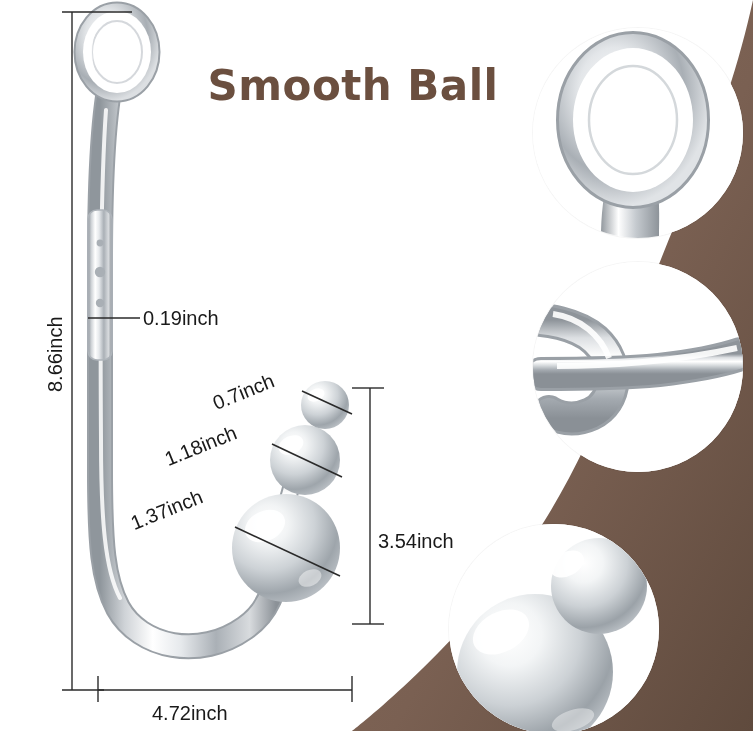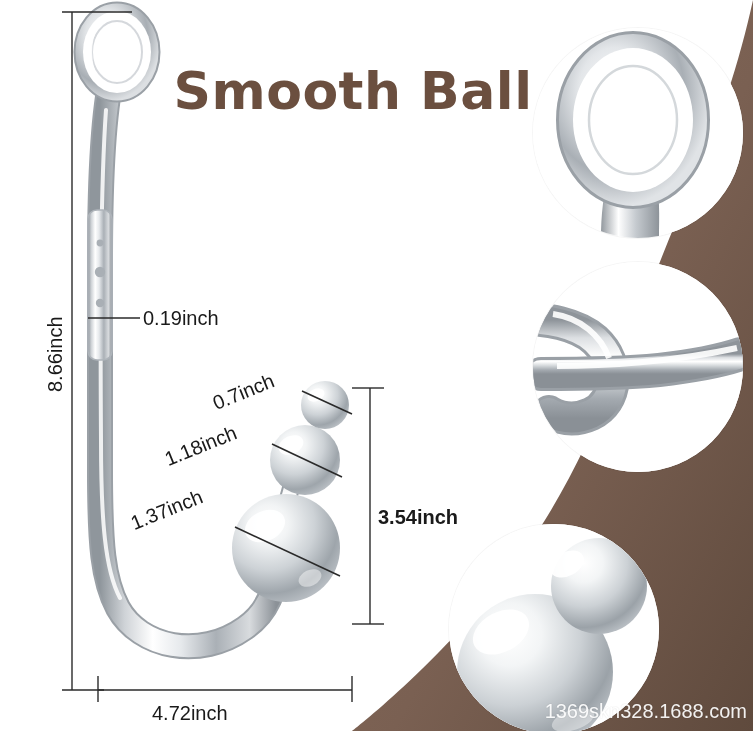--- a/index.html
+++ b/index.html
@@ -26,21 +26,21 @@
   
   .headline {
     position: absolute;
     left: 168px;
     top: 62px;
     width: 370px;
     text-align: center;
     color: #6b4f3f;
     font-family: "DejaVu Sans", sans-serif;
     font-weight: bold;
-    font-size: 52px;
+    font-size: 42px;
     line-height: 1.12;
     letter-spacing: 0.5px;
   }
   .headline .l2 { display: block; }
 
   
   .dim {
     position: absolute;
     color: #1a1a1a;
     font-family: "Liberation Sans", sans-serif;
@@ -197,21 +197,21 @@
   <div class="dim dim-vert" style="left:44px; top:392px;">8.66inch</div>
 
   <div class="dim" style="left:143px; top:307px;">0.19inch</div>
 
   <div class="dim dim-rot-25" style="left:218px; top:392px;">0.7inch</div>
 
   <div class="dim dim-rot-25" style="left:170px; top:448px;">1.18inch</div>
 
   <div class="dim dim-rot-25" style="left:136px; top:512px;">1.37inch</div>
 
-  <div class="dim" style="left:378px; top:506px;font-weight:bold;">3.54inch</div>
+  <div class="dim" style="left:378px; top:530px;">3.54inch</div>
 
   <div class="dim" style="left:152px; top:702px;">4.72inch</div>
 
   <div class="zoom-circle" style="left:533px; top:28px; width:210px; height:210px;">
     <svg width="210" height="210" viewBox="0 0 210 210">
       <defs>
         <radialGradient id="dRing" cx="0.35" cy="0.3" r="0.8">
           <stop offset="0%" stop-color="#ffffff"></stop>
           <stop offset="38%" stop-color="#e3e6e9"></stop>
           <stop offset="72%" stop-color="#a9afb5"></stop>
@@ -270,15 +270,14 @@
       </defs>
       <rect width="210" height="210" fill="#ffffff"></rect>
       <circle cx="86" cy="148" r="78" fill="url(#dBall)"></circle>
       <circle cx="150" cy="62" r="48" fill="url(#dBall)"></circle>
       <ellipse cx="118" cy="40" rx="18" ry="12" fill="#ffffff" opacity=".92" transform="rotate(-28 118 40)"></ellipse>
       <ellipse cx="52" cy="108" rx="30" ry="20" fill="#ffffff" opacity=".92" transform="rotate(-28 52 108)"></ellipse>
       <ellipse cx="124" cy="196" rx="22" ry="10" fill="#ffffff" opacity=".4" transform="rotate(-18 124 196)"></ellipse>
     </svg>
   </div>
 
-  <div class="watermark">1369skn328.1688.com</div>
 
 </div>
 
 </body></html>

